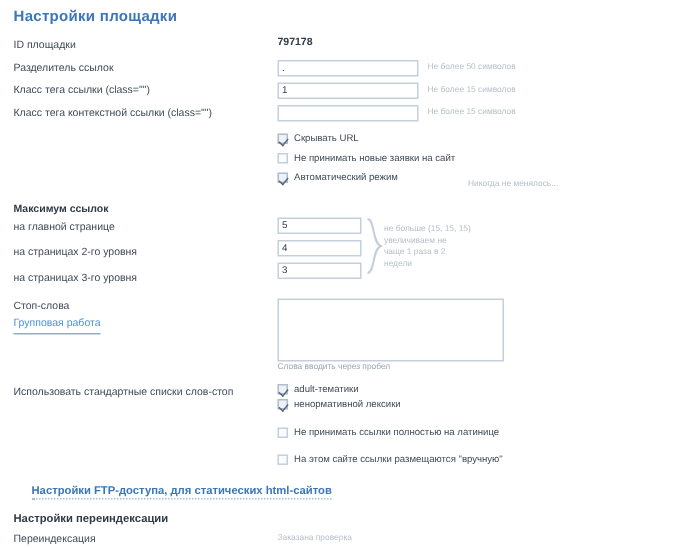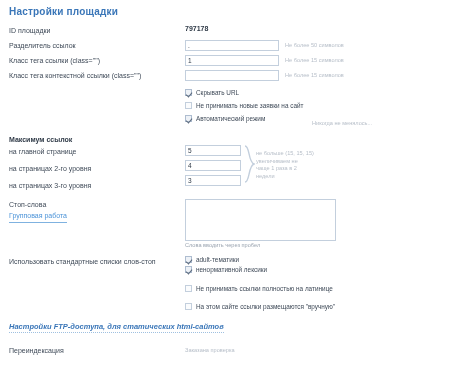--- a/index.html
+++ b/index.html
@@ -297,26 +297,29 @@
       </div>
       <div class="cbrow">
         <span class="cb"></span>
         <span class="cb-label">На этом сайте ссылки размещаются "вручную"</span>
       </div>
     </div>
   </div>
 
   <div class="gap-3"></div>
 
-  <div style="padding-left:9px;font-style:italic;">
+  <div style="padding-left:21px;">
     <span class="link-title">Настройки FTP-доступа, для статических html-сайтов</span>
   </div>
 
   <div class="gap-2"></div>
 
+  <div style="padding-left:9px;">
+    <span class="sub-title">Настройки переиндексации</span>
+  </div>
 
   <div class="gap-1"></div>
 
   <div class="row">
     <div class="lbl">Переиндексация</div>
     <div class="ctl">
       <span class="hint" style="margin-left:0;">Заказана проверка</span>
     </div>
   </div>
 

